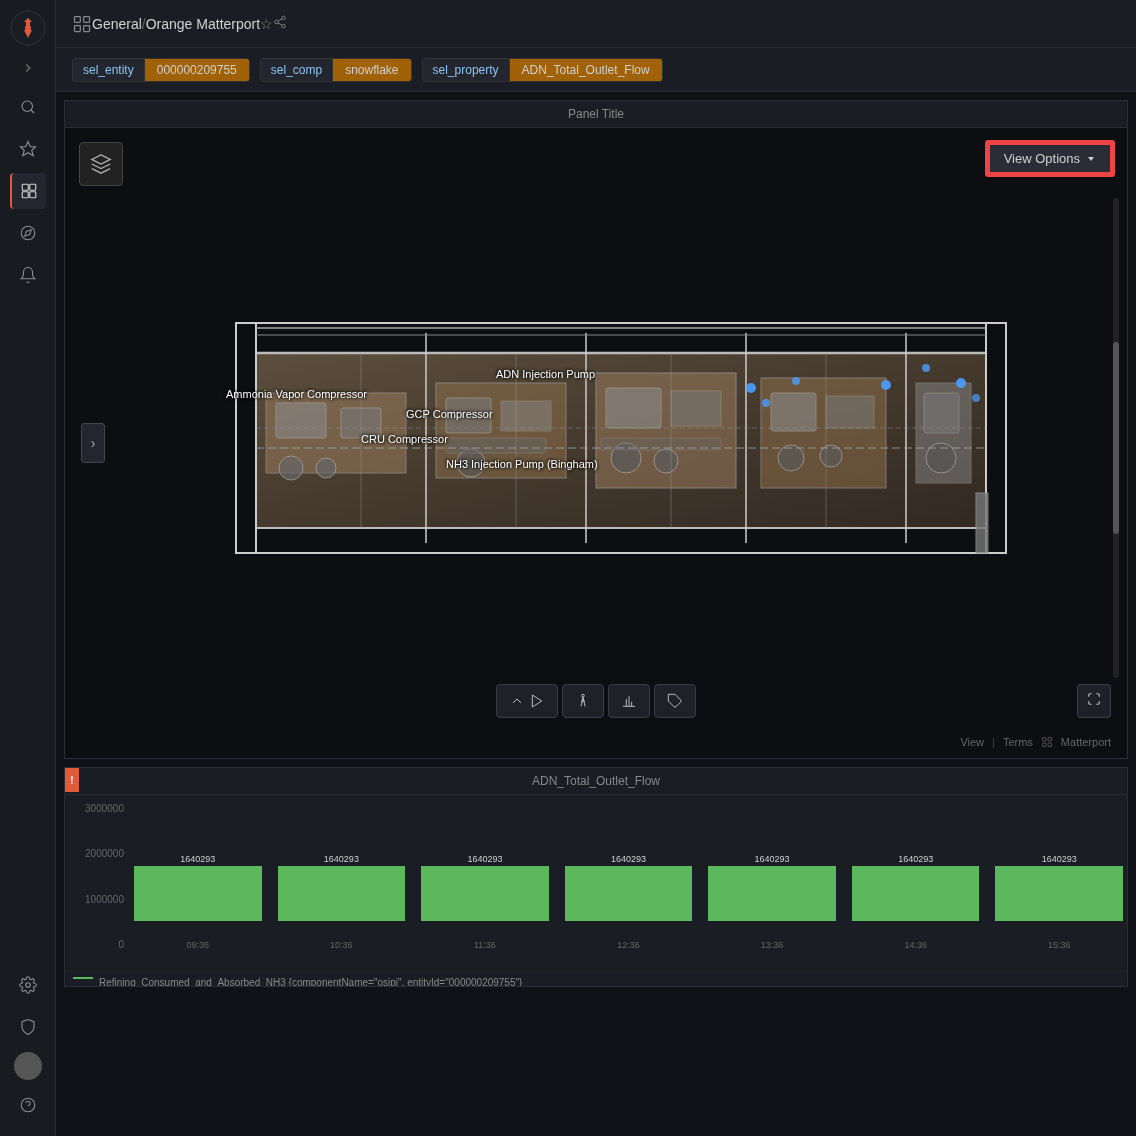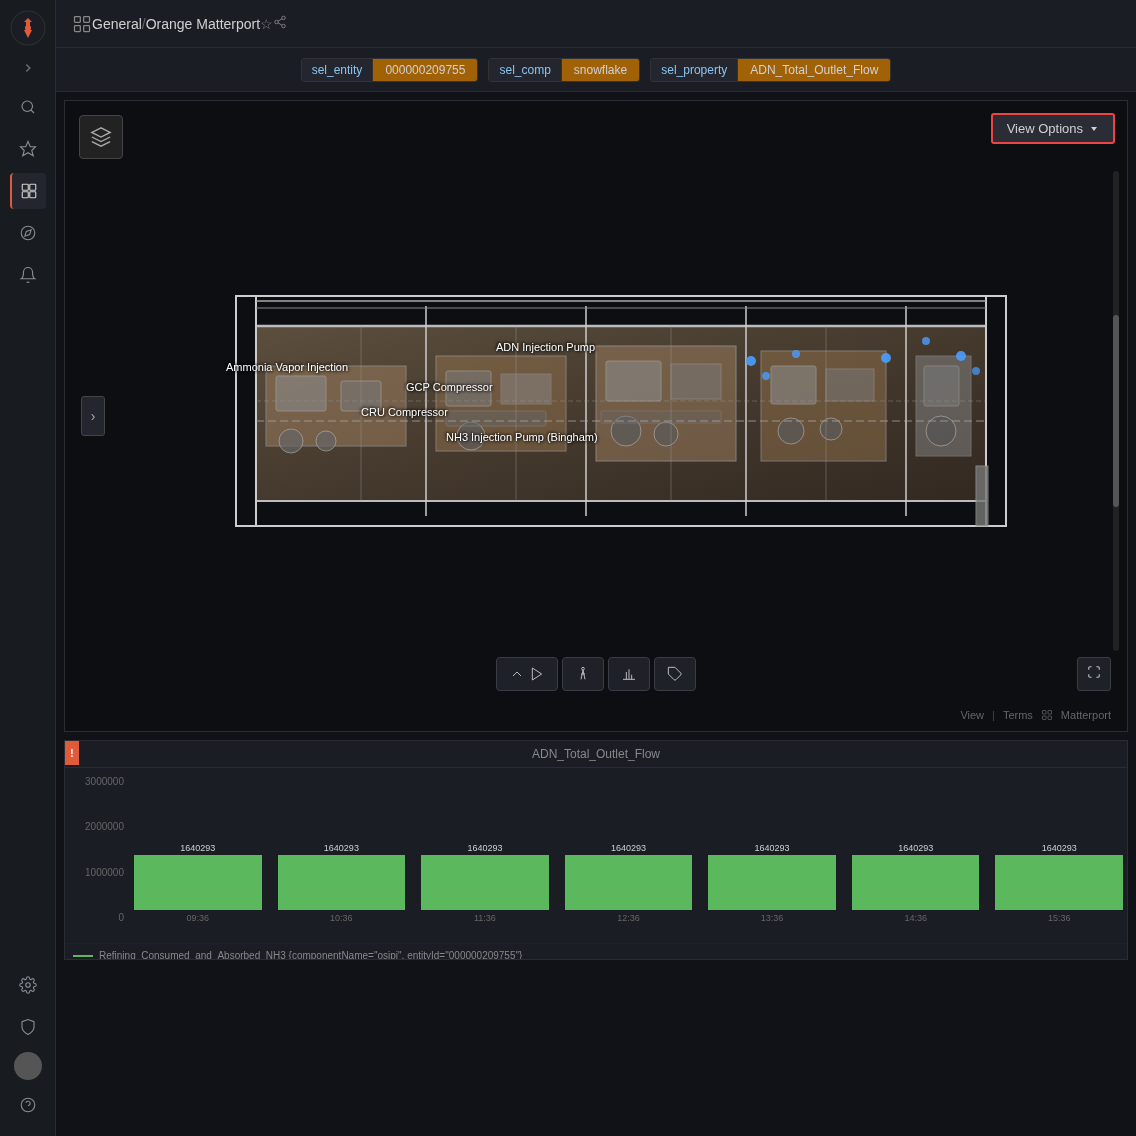--- a/index.html
+++ b/index.html
@@ -110,21 +110,20 @@
 
     
     .varbar {
       height: 44px;
       background: #1a1d23;
       border-bottom: 1px solid #2a2d33;
       display: flex;
       align-items: center;
       padding: 0 16px;
       gap: 10px;
-      justify-content: center;
     }
     .var-group {
       display: flex;
       align-items: center;
       gap: 0;
       border: 1px solid #333;
       border-radius: 3px;
       overflow: hidden;
     }
     .var-label {
@@ -162,21 +161,21 @@
       height: 630px;
       overflow: hidden;
     }
 
     
     .view-options-btn {
       position: absolute;
       top: 12px;
       right: 12px;
       background: #2a2d36;
-      border: 2px solid #ef4444;
+      border: 5px solid #ef4444;
       color: #d0d0d0;
       padding: 6px 14px;
       font-size: 13px;
       border-radius: 3px;
       cursor: pointer;
       display: flex;
       align-items: center;
       gap: 6px;
       z-index: 10;
     }
@@ -384,29 +383,28 @@
       white-space: nowrap;
     }
     .chart-bar {
       width: 100%;
       background: #5cb85c;
       min-height: 2px;
     }
     .chart-bar-label {
       font-size: 9px;
       color: #666;
-      margin-top: 3px;
+      margin-top: 19px;
       white-space: nowrap;
     }
     .chart-legend {
       padding: 6px 8px;
       font-size: 10px;
       color: #888;
       display: flex;
-      align-items: center;
       gap: 6px;
       border-top: 1px solid #222;
     }
     .legend-line {
       width: 20px;
       height: 2px;
       background: #5cb85c;
     }
 
     
@@ -542,20 +540,21 @@
       <span class="var-label">sel_comp</span>
       <span class="var-value">snowflake</span>
     </div>
     <div class="var-group">
       <span class="var-label">sel_property</span>
       <span class="var-value">ADN_Total_Outlet_Flow</span>
     </div>
   </div>
 
   <div class="matterport-panel">
+    <div class="panel-title-bar">Panel Title</div>
     <div class="matterport-content">
 
       <button class="view-options-btn">
         <span>View Options</span>
         <svg width="10" height="10" viewBox="0 0 10 10" fill="#d0d0d0">
             <path d="M2 3 L5 7 L8 3Z"></path>
           </svg>
       </button>
 
       <div class="nav-cube">
@@ -646,21 +645,21 @@
             <line x1="465" y1="60" x2="465" y2="235" stroke="#999" stroke-width="1" opacity="0.4"></line>
             <line x1="620" y1="60" x2="620" y2="235" stroke="#999" stroke-width="1" opacity="0.4"></line>
 
             <rect x="770" y="200" width="12" height="60" fill="#777" opacity="0.8" stroke="#999" stroke-width="1"></rect>
 
             <line x1="50" y1="35" x2="780" y2="35" stroke="#aaa" stroke-width="1.5"></line>
             <line x1="50" y1="42" x2="780" y2="42" stroke="#888" stroke-width="1"></line>
           </svg>
 
           
-          <div class="scene-label" style="top: 95px; left: 20px;">Ammonia Vapor Injection</div>
+          <div class="scene-label" style="top: 95px; left: 20px;">Ammonia Vapor Compressor</div>
           <div class="scene-label" style="top: 75px; left: 290px;">ADN Injection Pump</div>
           <div class="scene-label" style="top: 115px; left: 200px;">GCP Compressor</div>
           <div class="scene-label" style="top: 140px; left: 155px;">CRU Compressor</div>
           <div class="scene-label" style="top: 165px; left: 240px;">NH3 Injection Pump (Bingham)</div>
         </div>
       </div>
 
       <div class="bottom-toolbar">
         <div class="toolbar-btn">
           <svg viewBox="0 0 24 24">

